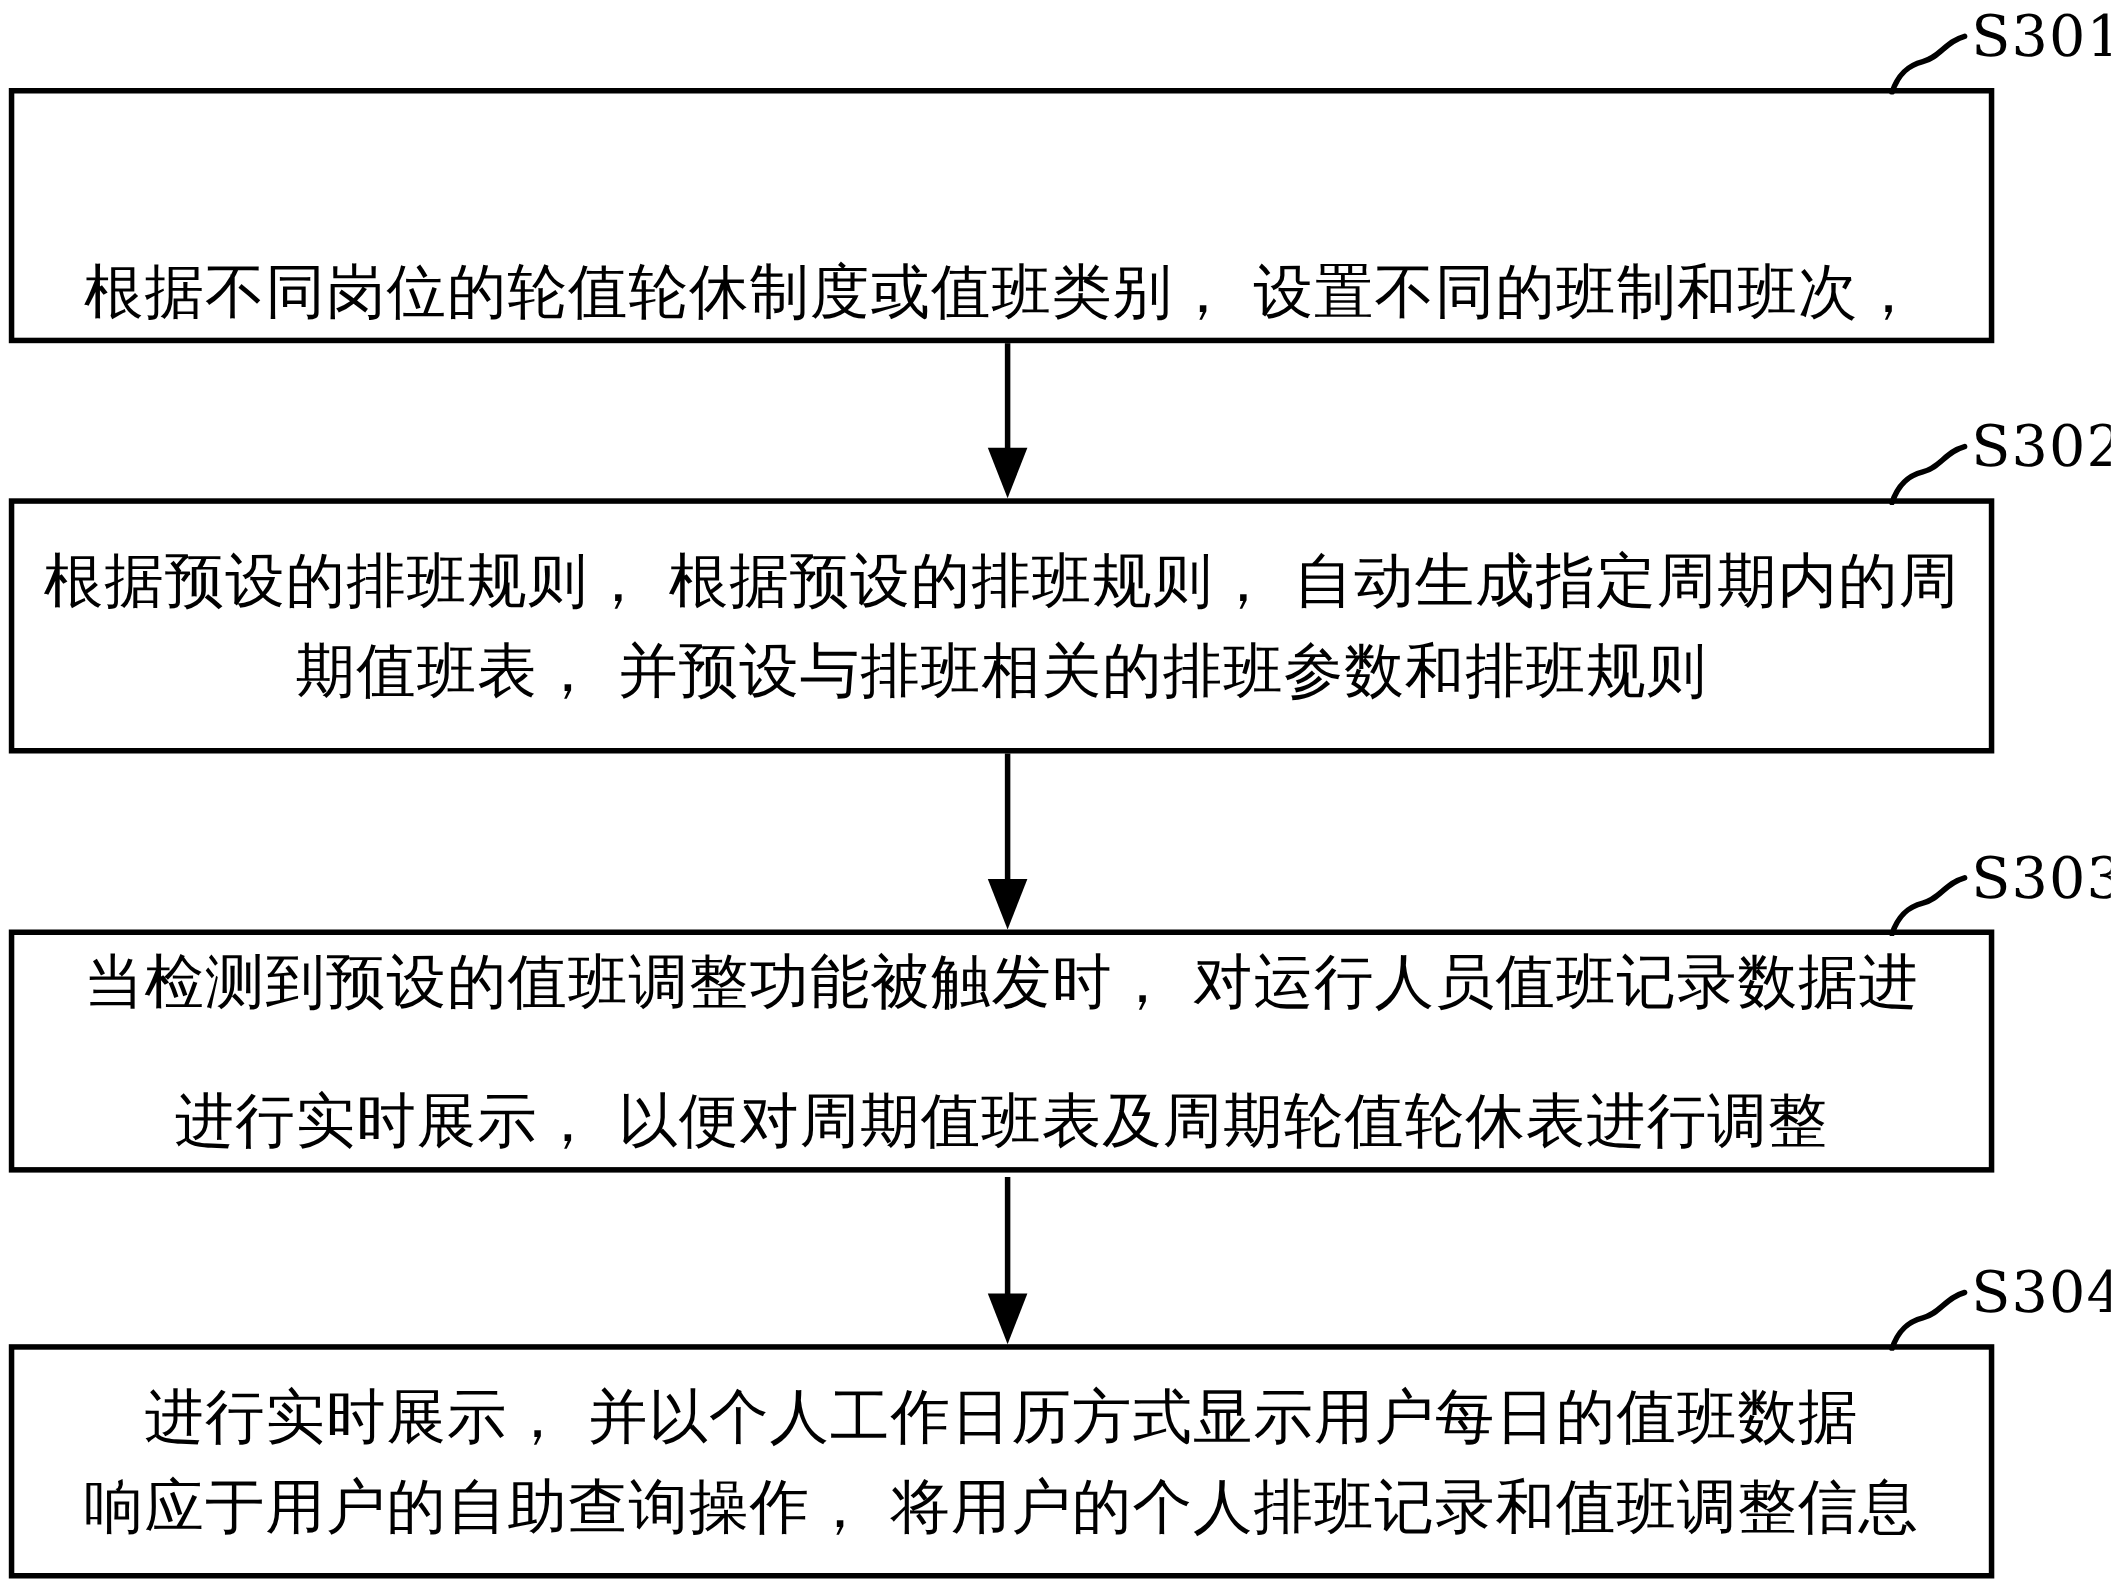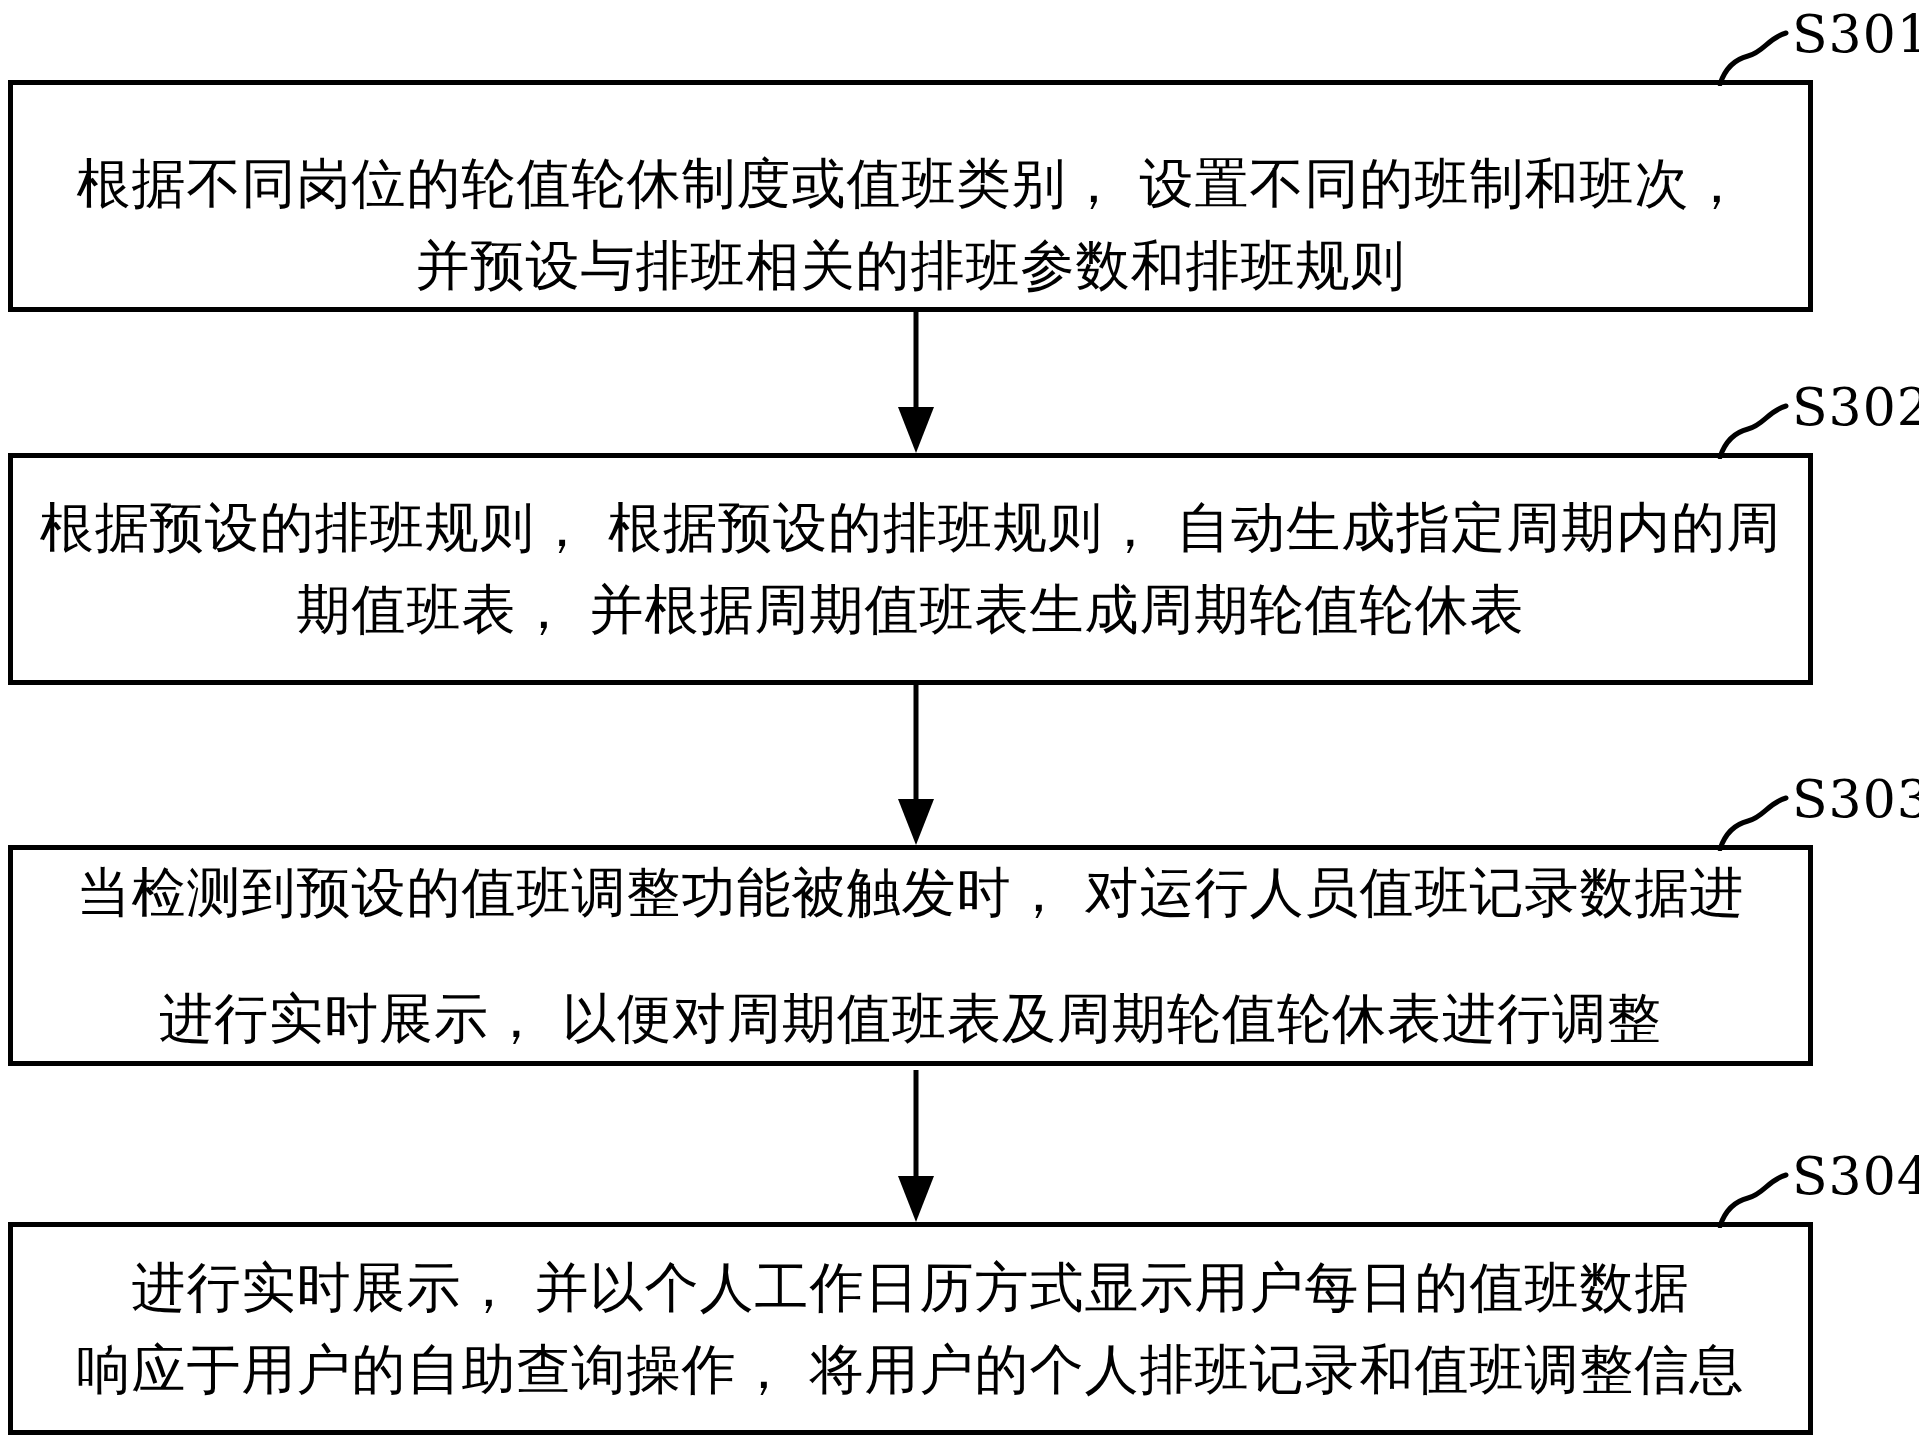--- a/index.html
+++ b/index.html
@@ -75,31 +75,30 @@
     white-space: nowrap;
   }
 </style>
 </head>
 <body>
 
 <div class="canvas">
 
   <div class="flow-box" style="top:80px; height:232px;justify-content:flex-end;">
     <span class="box-line">根据不同岗位的轮值轮休制度或值班类别， 设置不同的班制和班次，</span>
-    <span class="box-line">并预设与排班相关的排班参数和排班规则</span>
   </div>
 
   <div class="arrow" style="top:312px; height:141px;">
     <div class="shaft" style="height:98px;"></div>
     <div class="head"></div>
   </div>
 
   <div class="flow-box" style="top:453px; height:232px;">
     <span class="box-line">根据预设的排班规则， 根据预设的排班规则， 自动生成指定周期内的周</span>
-    <span class="box-line">期值班表， 并根据周期值班表生成周期轮值轮休表</span>
+    <span class="box-line">期值班表， 并预设与排班相关的排班参数和排班规则</span>
   </div>
 
   <div class="arrow" style="top:685px; height:160px;">
     <div class="shaft" style="height:117px;"></div>
     <div class="head"></div>
   </div>
 
   <div class="flow-box" style="top:845px; height:221px;gap:44px;">
     <span class="box-line">当检测到预设的值班调整功能被触发时， 对运行人员值班记录数据进</span>
     <span class="box-line">进行实时展示， 以便对周期值班表及周期轮值轮休表进行调整</span>

